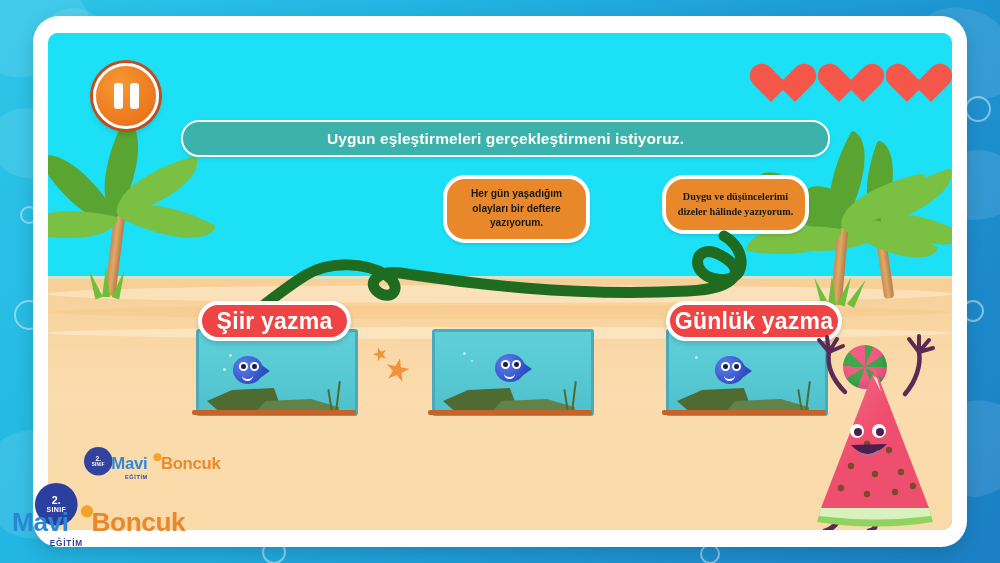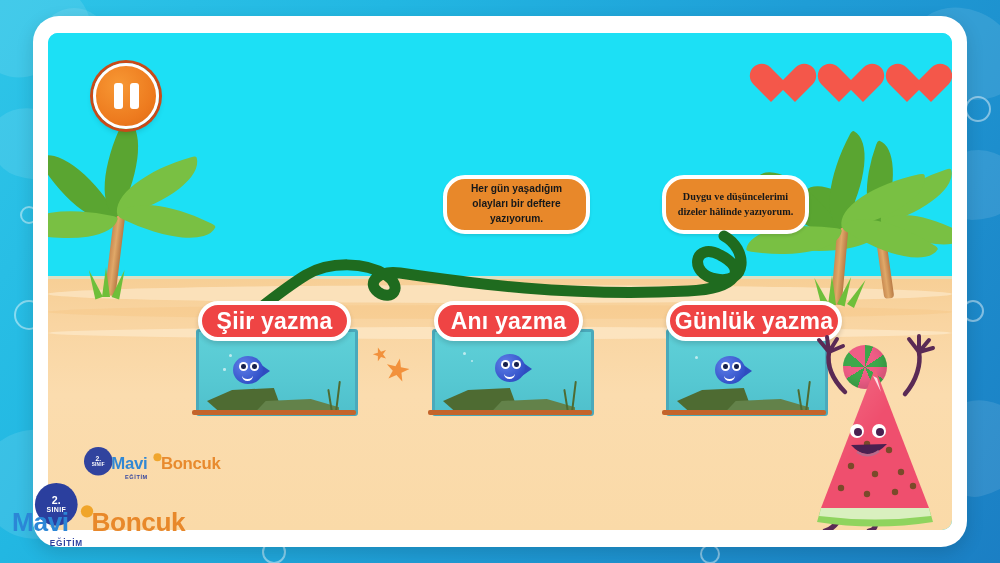--- a/index.html
+++ b/index.html
@@ -93,21 +93,21 @@
   }
 
   
   .q-card{
     position:absolute;background:#e8882a;border:4px solid #ffffff;border-radius:22px;
     display:flex;align-items:center;justify-content:center;text-align:center;
     color:#16181a;font-size:10.2px;font-weight:700;line-height:1.45;padding:6px 10px;
     box-sizing:border-box;cursor:pointer;box-shadow:0 2px 3px rgba(0,0,0,.10);
   }
   #qc0{left:168px;top:142px;width:150px;height:59px;}
-  #qc1{left:395px;top:142px;width:147px;height:59px;}
+  #qc1{left:395px;top:142px;width:147px;height:68px;}
   #qc2{left:614px;top:142px;width:147px;height:59px;font-family:Liberation Serif, serif;}
 
   
   .a-btn{
     position:absolute;background:#ef4444;border:4px solid #ffffff;border-radius:22px;
     display:flex;align-items:center;justify-content:center;
     color:#ffffff;font-size:23px;font-weight:700;letter-spacing:.2px;
     box-sizing:border-box;cursor:pointer;z-index:6;
     box-shadow:0 3px 5px rgba(0,0,0,.14);
   }
@@ -240,38 +240,38 @@
       <div class="pause-bar"></div>
       <div class="pause-bar"></div>
     </div>
 
     <div class="hearts">
       <div class="heart"></div>
       <div class="heart"></div>
       <div class="heart"></div>
     </div>
 
+    <div class="prompt">Uygun eşleştirmeleri gerçekleştirmeni istiyoruz.</div>
 
     <div class="q-card" id="qc1">Her gün yaşadığım olayları bir deftere yazıyorum.</div>
     <div class="q-card" id="qc2">Duygu ve düşüncelerimi dizeler hâlinde yazıyorum.</div>
 
     <svg class="link-svg" viewBox="0 0 904 497">
       <path d="M676 203
                C 700 216, 700 252, 668 246
                C 640 241, 646 208, 672 222
                C 700 236, 690 256, 640 258
                C 520 264, 420 250, 352 240
                C 330 237, 318 250, 330 259
                C 344 269, 356 254, 338 242
                C 318 229, 282 228, 258 242
                C 232 258, 212 276, 190 292" fill="none" stroke="#1f6b1f" stroke-width="11" stroke-linecap="round" stroke-linejoin="round"></path>
     </svg>
 
     <div class="a-btn" id="ab0">Şiir yazma</div>
-    <div class="a-btn" id="ab1">Anı yazma</div>
     <div class="a-btn" id="ab2">Günlük yazma</div>
 
     <div class="tank" style="left:148px;top:296px;">
       <div class="bubble" style="left:30px;top:22px;width:3px;height:3px;"></div>
       <div class="bubble" style="left:38px;top:30px;width:2px;height:2px;"></div>
       <div class="bubble" style="left:24px;top:36px;width:2.5px;height:2.5px;"></div>
       <div class="rock rock-a"></div>
       <div class="rock rock-b"></div>
       <div class="weed"></div>
       <div class="weed2"></div>

